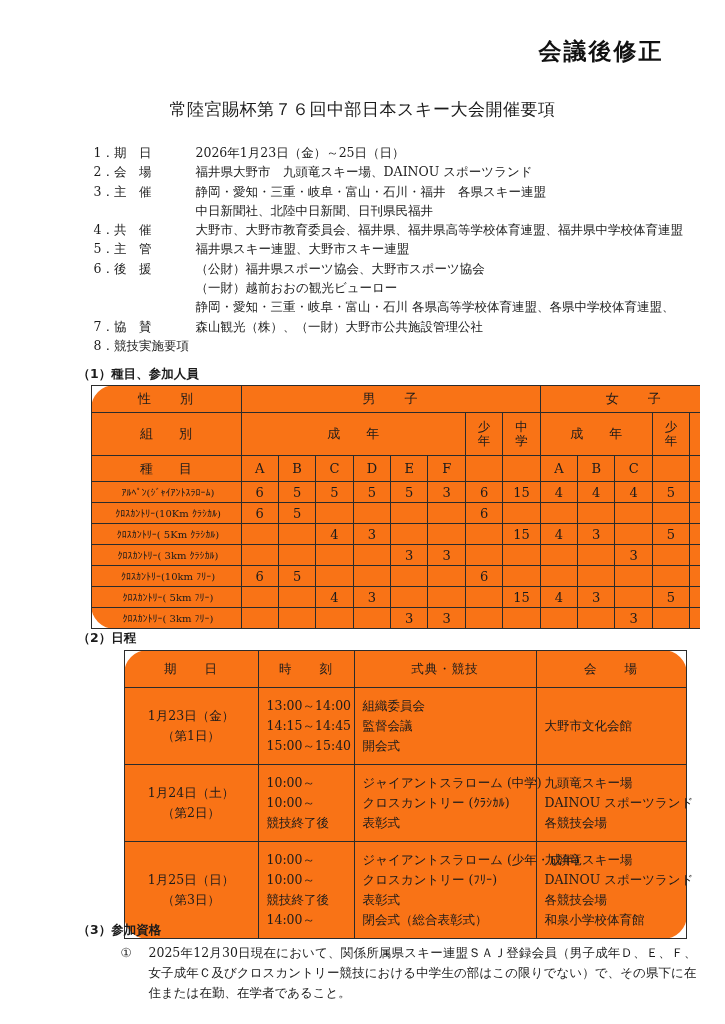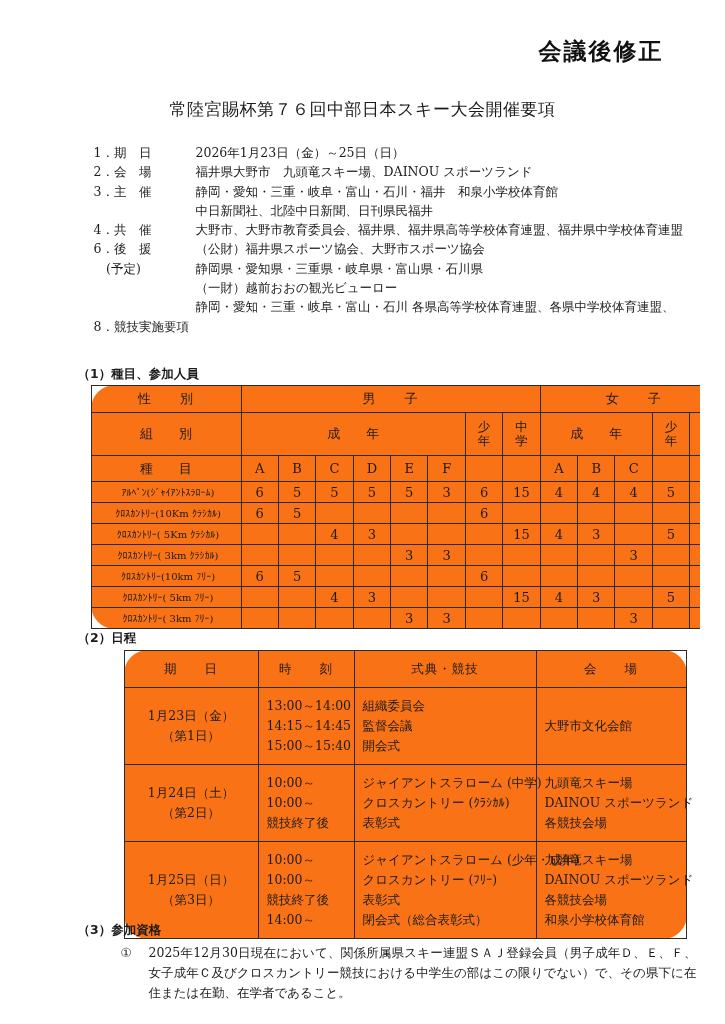--- a/index.html
+++ b/index.html
@@ -55,27 +55,28 @@
 </head>
 <body>
 
 <div class="page">
   <div class="stamp">会議後修正</div>
   <h1 class="title">常陸宮賜杯第７６回中部日本スキー大会開催要項</h1>
 
   <div class="overview" id="overview">
       <div class="ov-row"><span class="ov-label">1．期　日</span><span class="ov-text">2026年1月23日（金）～25日（日）</span></div>
       <div class="ov-row"><span class="ov-label">2．会　場</span><span class="ov-text">福井県大野市　九頭竜スキー場、DAINOU スポーツランド</span></div>
-      <div class="ov-row"><span class="ov-label">3．主　催</span><span class="ov-text">静岡・愛知・三重・岐阜・富山・石川・福井　和泉小学校体育館</span></div>
+      <div class="ov-row"><span class="ov-label">3．主　催</span><span class="ov-text">静岡・愛知・三重・岐阜・富山・石川・福井　各県スキー連盟</span></div>
       <div class="ov-row"><span class="ov-label"></span><span class="ov-text">中日新聞社、北陸中日新聞、日刊県民福井</span></div>
       <div class="ov-row"><span class="ov-label">4．共　催</span><span class="ov-text">大野市、大野市教育委員会、福井県、福井県高等学校体育連盟、福井県中学校体育連盟</span></div>
+      <div class="ov-row"><span class="ov-label">5．主　管</span><span class="ov-text">福井県スキー連盟、大野市スキー連盟</span></div>
       <div class="ov-row"><span class="ov-label">6．後　援</span><span class="ov-text">（公財）福井県スポーツ協会、大野市スポーツ協会</span></div>
-      <div class="ov-row"><span class="ov-label">　(予定)</span><span class="ov-text">静岡県・愛知県・三重県・岐阜県・富山県・石川県</span></div>
       <div class="ov-row"><span class="ov-label"></span><span class="ov-text">（一財）越前おおの観光ビューロー</span></div>
       <div class="ov-row"><span class="ov-label"></span><span class="ov-text">静岡・愛知・三重・岐阜・富山・石川 各県高等学校体育連盟、各県中学校体育連盟、</span></div>
+      <div class="ov-row"><span class="ov-label">7．協　賛</span><span class="ov-text">森山観光（株）、（一財）大野市公共施設管理公社</span></div>
       <div class="ov-row"><span class="ov-label">8．競技実施要項</span><span class="ov-text"></span></div>
     </div>
 
   <div class="sec-h" id="s1h">（1）種目、参加人員</div>
   <table id="t1">
       <colgroup>
         <col style="width: 150px;">
         <col style="width: 37.4px;">
         <col style="width: 37.4px;">
         <col style="width: 37.4px;">

